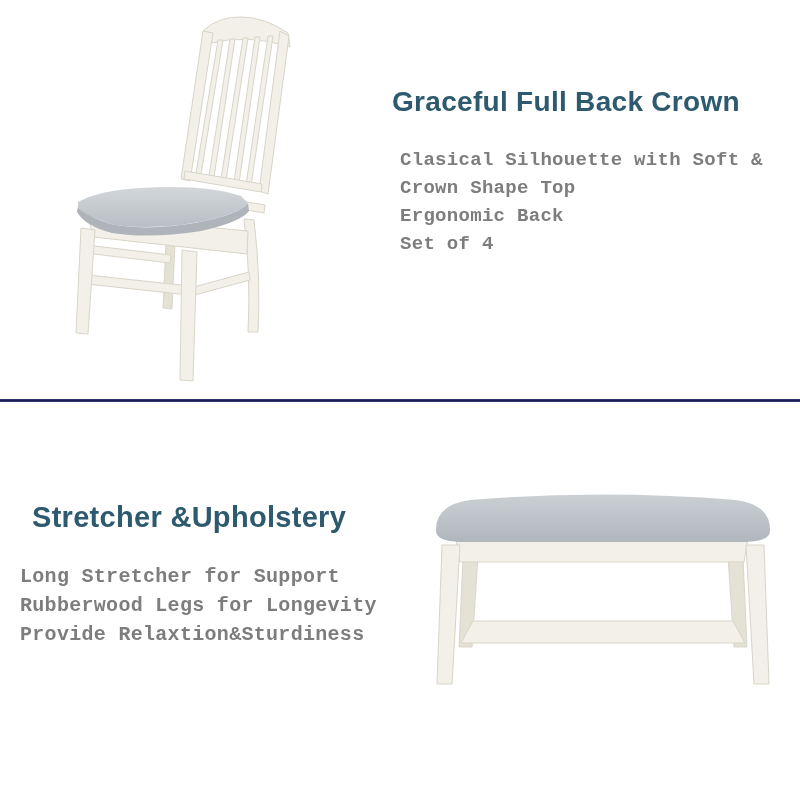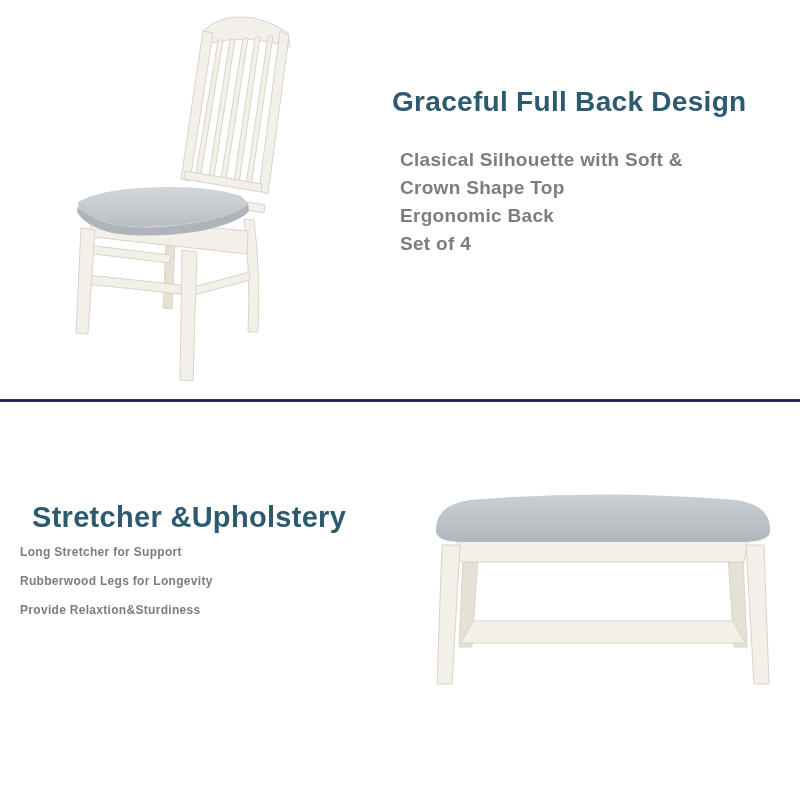--- a/index.html
+++ b/index.html
@@ -20,22 +20,22 @@
     position:absolute;margin:0;white-space:nowrap;
     color:#2d5a6e;font-weight:700;letter-spacing:.3px;
   }
   .heading-top{left:392px;top:84px;font-size:28px;line-height:36px;}
   .heading-bottom{left:20px;top:499px;font-size:29px;line-height:36px;margin-left:12px;}
   .features{
     position:absolute;color:#7d7d7d;font-weight:700;letter-spacing:.3px;
     white-space:nowrap;
   }
   .features-top{left:400px;top:146px;font-size:19px;line-height:28px;}
-  .features-bottom{left:20px;top:538px;font-size:12px;line-height:29px;}
-  .feature-line{display:block;}
+  .features-bottom{left:20px;top:562px;font-size:20px;line-height:29px;}
+  .feature-line{display:block;font-family:Liberation Mono, monospace;}
   svg{display:block;width:100%;height:100%;}
   .wood{fill:#f2f0e8;stroke:#d8d5c8;stroke-width:1;}
   .wood-shade{fill:#e4e1d5;stroke:#d2cfc2;stroke-width:.8;}
   .no-stroke{stroke:none;}
 </style>
 </head>
 <body>
 
 <div class="canvas">
 
@@ -77,21 +77,21 @@
 
         <path class="wood" d="M86,245 L171,255 L170,263 L85,253 Z"></path>
         <path class="wood" d="M190,288 L249,272 L250,280 L191,296 Z"></path>
         <path class="wood" d="M88,275 L190,286 L189,295 L87,284 Z"></path>
 
         <path class="wood" d="M81,228 L95,230 L88,334 L76,333 Z"></path>
         <path class="wood" d="M182,250 L197,252 L193,381 L180,380 Z"></path>
       </svg>
     </figure>
 
-    <h1 class="heading heading-top">Graceful Full Back Design</h1>
+    <h1 class="heading heading-top">Graceful Full Back Crown</h1>
 
     <div class="features features-top">
       <span class="feature-line">Clasical Silhouette with Soft &amp;</span>
       <span class="feature-line">Crown Shape Top</span>
       <span class="feature-line">Ergonomic Back</span>
       <span class="feature-line">Set of 4</span>
     </div>
   </section>
 
   <div class="divider"></div>

